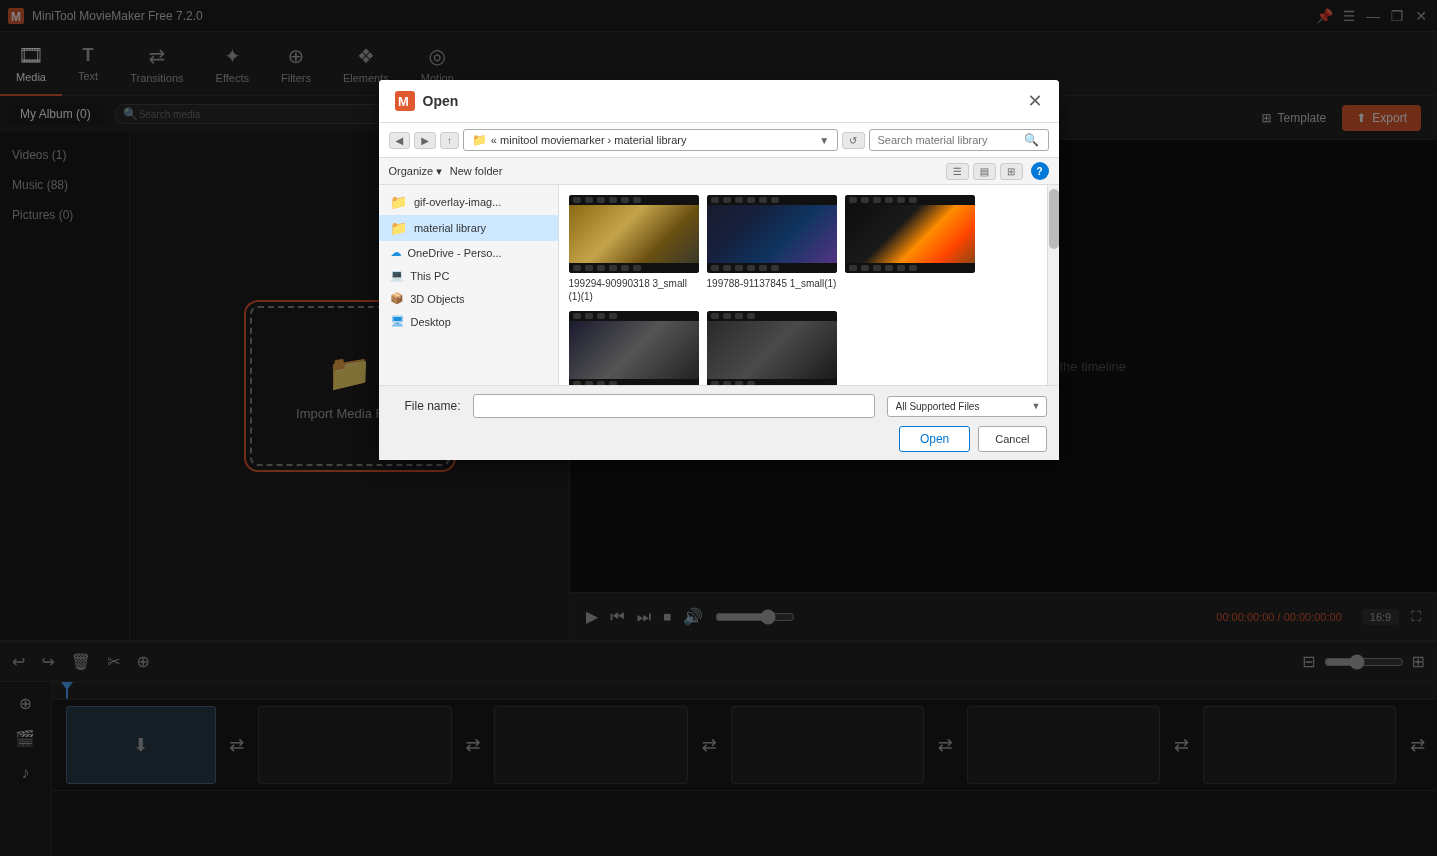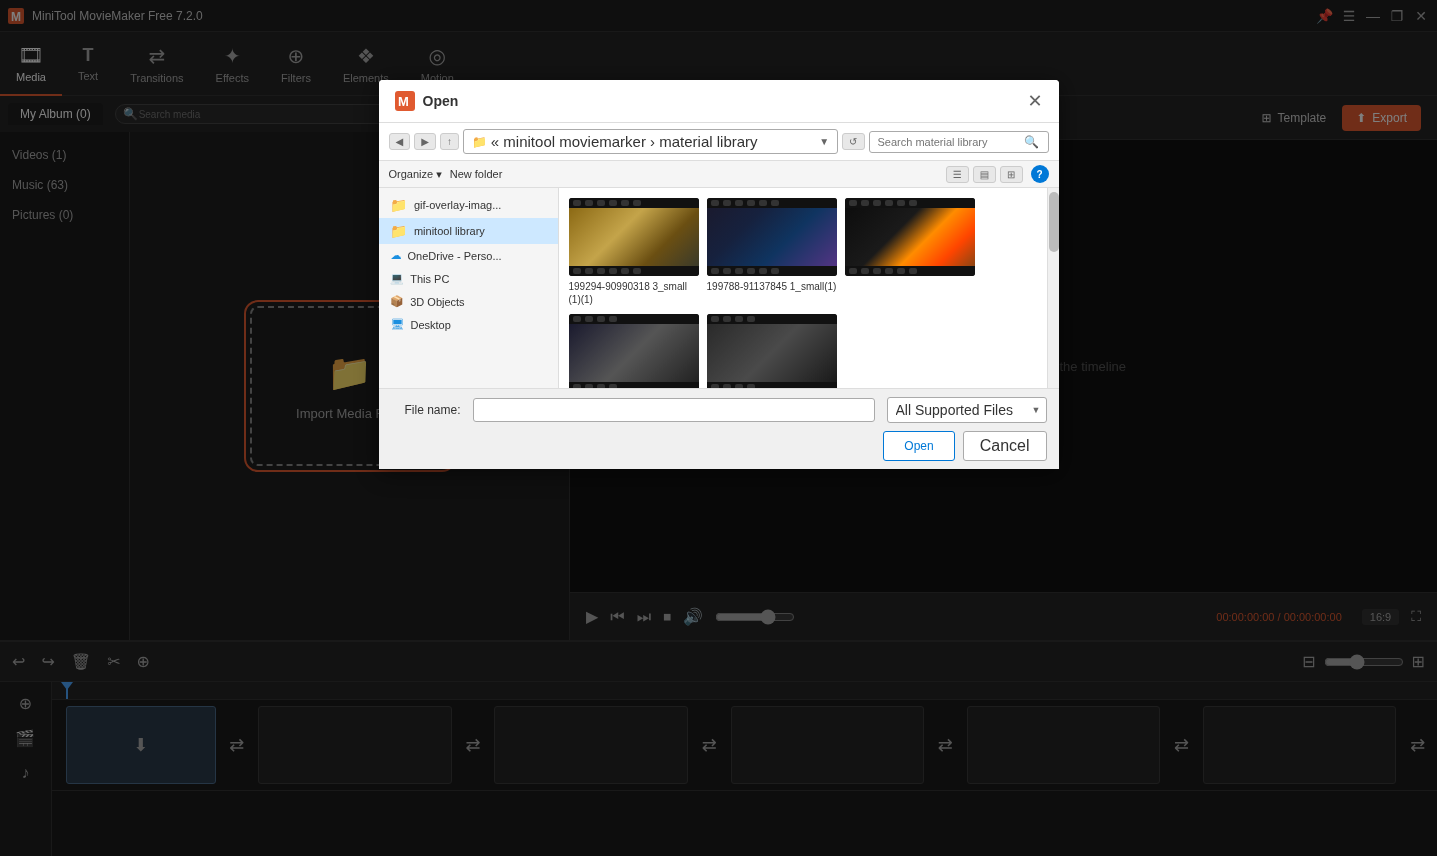--- a/index.html
+++ b/index.html
@@ -369,21 +369,21 @@
       flex: 1;
       background: #fff;
       border: 1px solid #aaa;
       border-radius: 3px;
       padding: 3px 8px;
       display: flex;
       align-items: center;
       gap: 4px;
       color: #333;
     }
-    .bc-path-text { flex: 1; font-size: 15px; }
+    .bc-path-text { flex: 1; font-size: 11px; }
     .bc-dropdown { color: #666; font-size: 10px; }
     .bc-refresh { background: #e8e8e8; border: 1px solid #ccc; border-radius: 3px; padding: 2px 6px; cursor: pointer; color: #666; font-size: 10px; }
     .bc-search {
       background: #fff;
       border: 1px solid #aaa;
       border-radius: 3px;
       padding: 3px 8px;
       display: flex;
       align-items: center;
       gap: 4px;
@@ -522,21 +522,21 @@
       border-radius: 3px;
       padding: 4px 8px;
       font-size: 12px;
       outline: none;
     }
     .file-type-select {
       background: #fff;
       border: 1px solid #aaa;
       border-radius: 3px;
       padding: 4px 24px 4px 8px;
-      font-size: 14px;
+      font-size: 10px;
       cursor: pointer;
       color: #333;
       width: 160px;
       appearance: none;
     }
     .file-type-wrapper { position: relative; }
     .file-type-wrapper::after { content: '▼'; position: absolute; right: 6px; top: 50%; transform: translateY(-50%); font-size: 9px; color: #666; pointer-events: none; }
     .dialog-action-btns {
       display: flex;
       justify-content: flex-end;
@@ -551,21 +551,21 @@
       cursor: pointer;
       font-size: 12px;
     }
     .dialog-cancel-btn {
       background: #fff;
       border: 1px solid #aaa;
       color: #333;
       padding: 5px 16px;
       border-radius: 3px;
       cursor: pointer;
-      font-size: 16px;
+      font-size: 11px;
     }
 
     input[type=range] { accent-color: #aaa; }
   </style>
 </head>
 <body>
 
 <div class="title-bar">
   <svg class="title-bar-logo" viewBox="0 0 16 16">
     <rect width="16" height="16" rx="2" fill="#e05a30"></rect>
@@ -623,21 +623,21 @@
       </div>
       <div class="download-btn">
         <span>▶</span>
         <span>Download YouTube Videos</span>
       </div>
     </div>
 
     <div class="left-panel-sidebar">
       <div class="album-sidebar">
         <div class="sidebar-item">Videos (1)</div>
-        <div class="sidebar-item">Music (63)</div>
+        <div class="sidebar-item">Music (88)</div>
         <div class="sidebar-item">Pictures (0)</div>
       </div>
       <div class="media-content">
         <div class="import-box">
           <div class="folder-icon">📁</div>
           <span class="import-box-label">Import Media Files</span>
         </div>
       </div>
     </div>
   </div>
@@ -768,21 +768,21 @@
 
     <div class="dialog-content">
 
       <div class="dialog-sidebar">
         <div class="dialog-sidebar-item">
           <span class="folder-ico">📁</span>
           <span>gif-overlay-imag...</span>
         </div>
         <div class="dialog-sidebar-item selected">
           <span class="folder-ico">📁</span>
-          <span>minitool library</span>
+          <span>material library</span>
         </div>
         <div class="dialog-sidebar-item">
           <span class="cloud-ico">☁</span>
           <span>OneDrive - Perso...</span>
         </div>
         <div class="dialog-sidebar-item">
           <span class="pc-ico">💻</span>
           <span>This PC</span>
         </div>
         <div class="dialog-sidebar-item">

